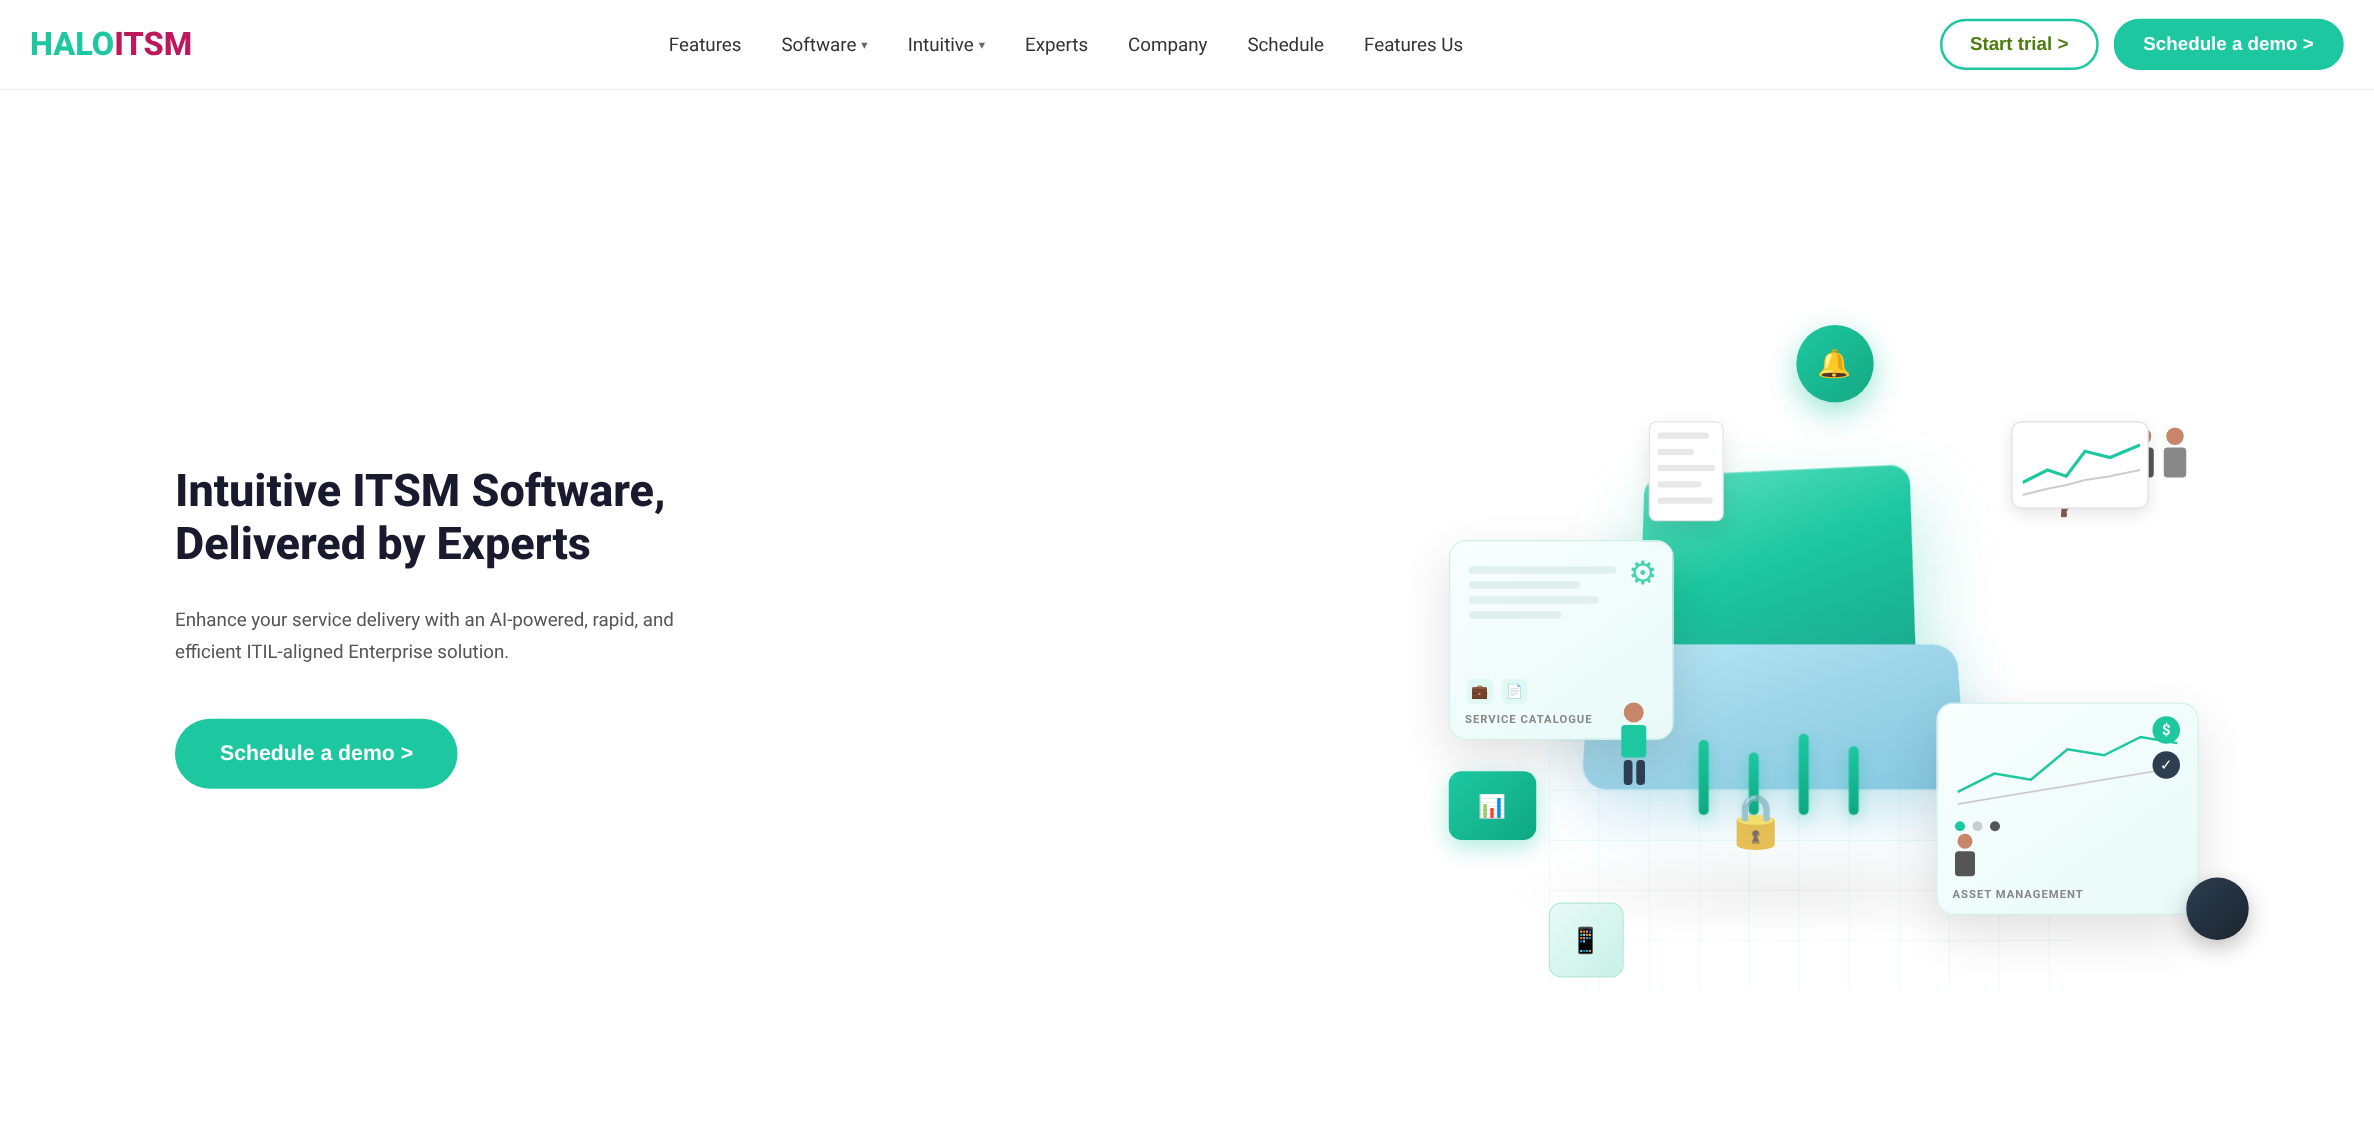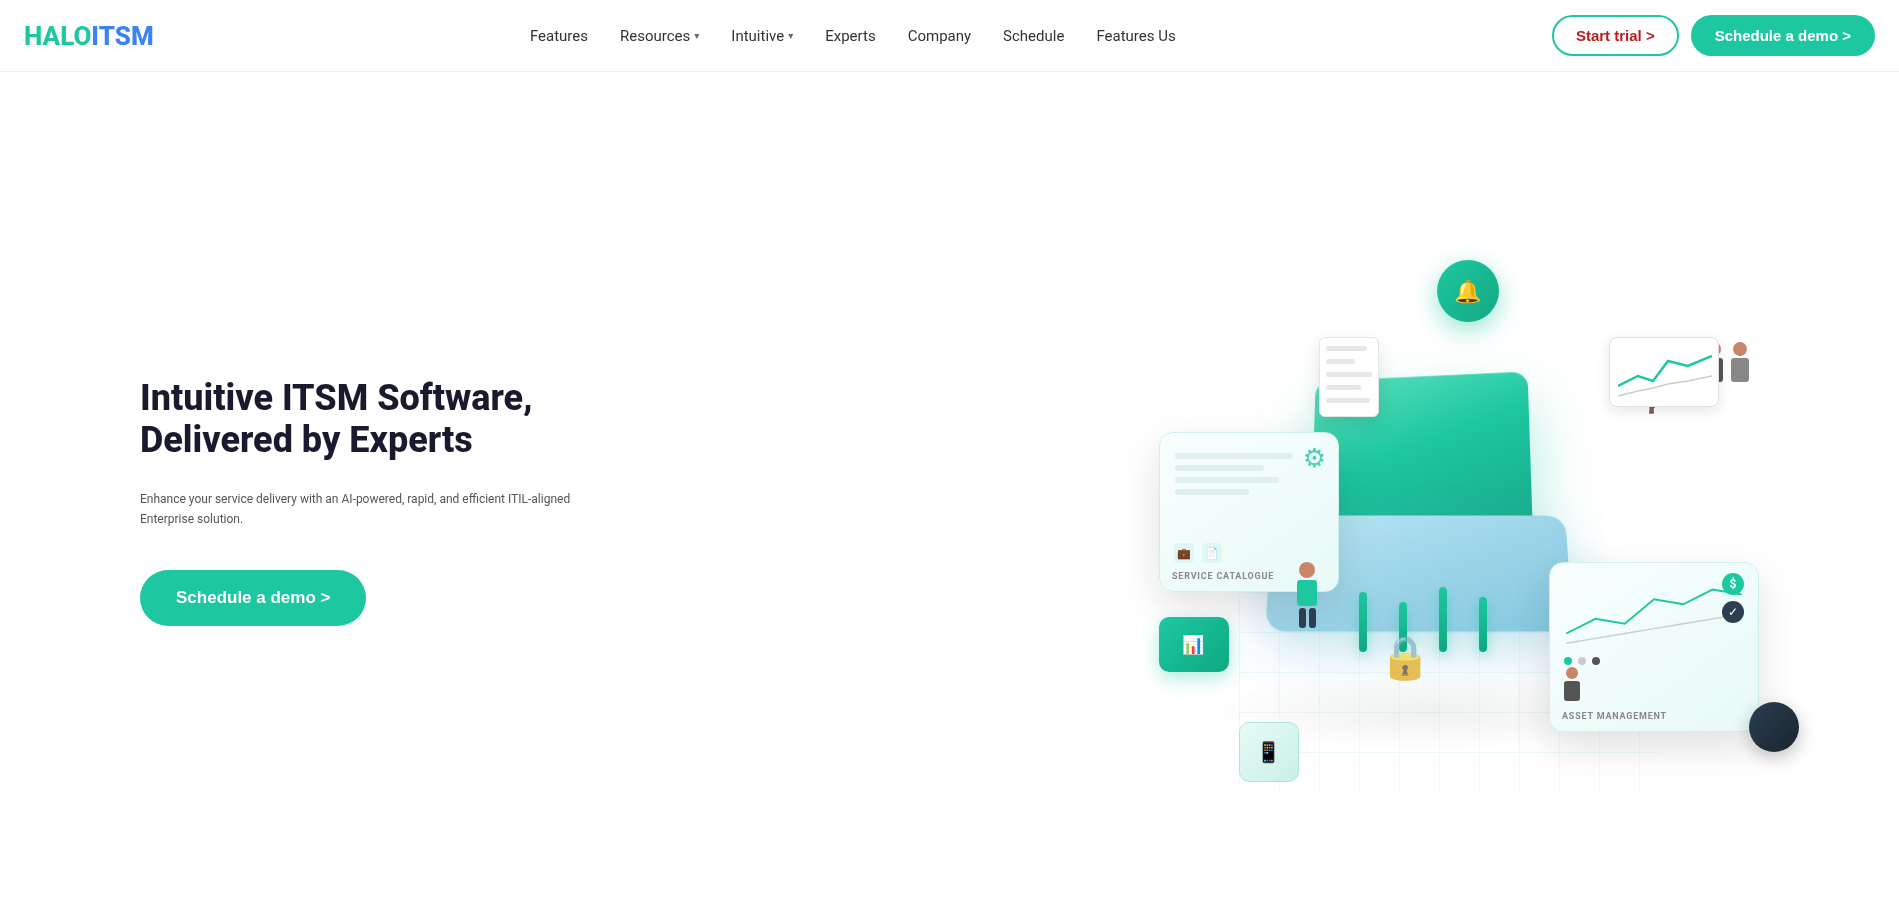--- a/index.html
+++ b/index.html
@@ -17,21 +17,21 @@
       display: flex; gap: 32px;
       list-style: none;
     }
     .nav-links a {
       text-decoration: none; color: #333; font-size: 15px; font-weight: 400;
       display: flex; align-items: center; gap: 4px;
     }
     .chevron { font-size: 10px; color: #666; }
     .nav-ctas { display: flex; align-items: center; gap: 12px; }
     .btn-outline {
-      border: 2px solid #1dc8a0; color: #b91c1c; background: transparent;
+      border: 2px solid #1dc8a0; color: #4d7c0f; background: transparent;
       padding: 10px 22px; border-radius: 30px; font-size: 15px; font-weight: 600;
       cursor: pointer; display: flex; align-items: center; gap: 4px;
       white-space: nowrap;
     }
     .btn-filled {
       border: 2px solid #1dc8a0; color: #fff; background: #1dc8a0;
       padding: 10px 22px; border-radius: 30px; font-size: 15px; font-weight: 600;
       cursor: pointer; display: flex; align-items: center; gap: 4px;
       white-space: nowrap;
     }
@@ -41,21 +41,21 @@
       display: flex; align-items: center; justify-content: space-between;
       padding: 60px 80px 40px 140px; min-height: 840px; position: relative;
       overflow: hidden;
     }
     .hero-text { max-width: 440px; flex-shrink: 0; }
     .hero-title {
       font-size: 36px; font-weight: 800; line-height: 1.15; color: #1a1a2e;
       margin-bottom: 28px;
     }
     .hero-subtitle {
-      font-size: 12px; line-height: 1.7; color: #555; margin-bottom: 40px;
+      font-size: 15px; line-height: 1.7; color: #555; margin-bottom: 40px;
     }
     .btn-hero {
       background: #1dc8a0; color: #fff; border: none; padding: 18px 36px;
       border-radius: 40px; font-size: 17px; font-weight: 600; cursor: pointer;
       display: inline-flex; align-items: center; gap: 6px;
     }
 
     
     .hero-illustration {
       position: relative; width: 760px; height: 700px; flex-shrink: 0;
@@ -211,30 +211,30 @@
       font-size: 28px; color: #1dc8a0;
     }
 
   </style>
 </head>
 <body>
 
 <nav>
   <div style="display:flex;align-items:center;cursor:pointer;">
     <span class="logo-halo" style="font-size:26px;font-weight:800;color:#1dc8a0;">HALO</span>
-    <span class="logo-itsm" style="font-size:26px;font-weight:800;color:#3b82f6;">ITSM</span>
+    <span class="logo-itsm" style="font-size:26px;font-weight:800;color:#be185d;">ITSM</span>
   </div>
 
   <ul class="nav-links">
     <li>
         <a href="#">Features</a>
       </li>
     <li>
         <a href="#">
-      <span>Resources</span>
+      <span>Software</span>
       <span class="chevron">▾</span>
     </a>
       </li>
     <li>
         <a href="#">
       <span>Intuitive</span>
       <span class="chevron">▾</span>
     </a>
       </li>
     <li>

